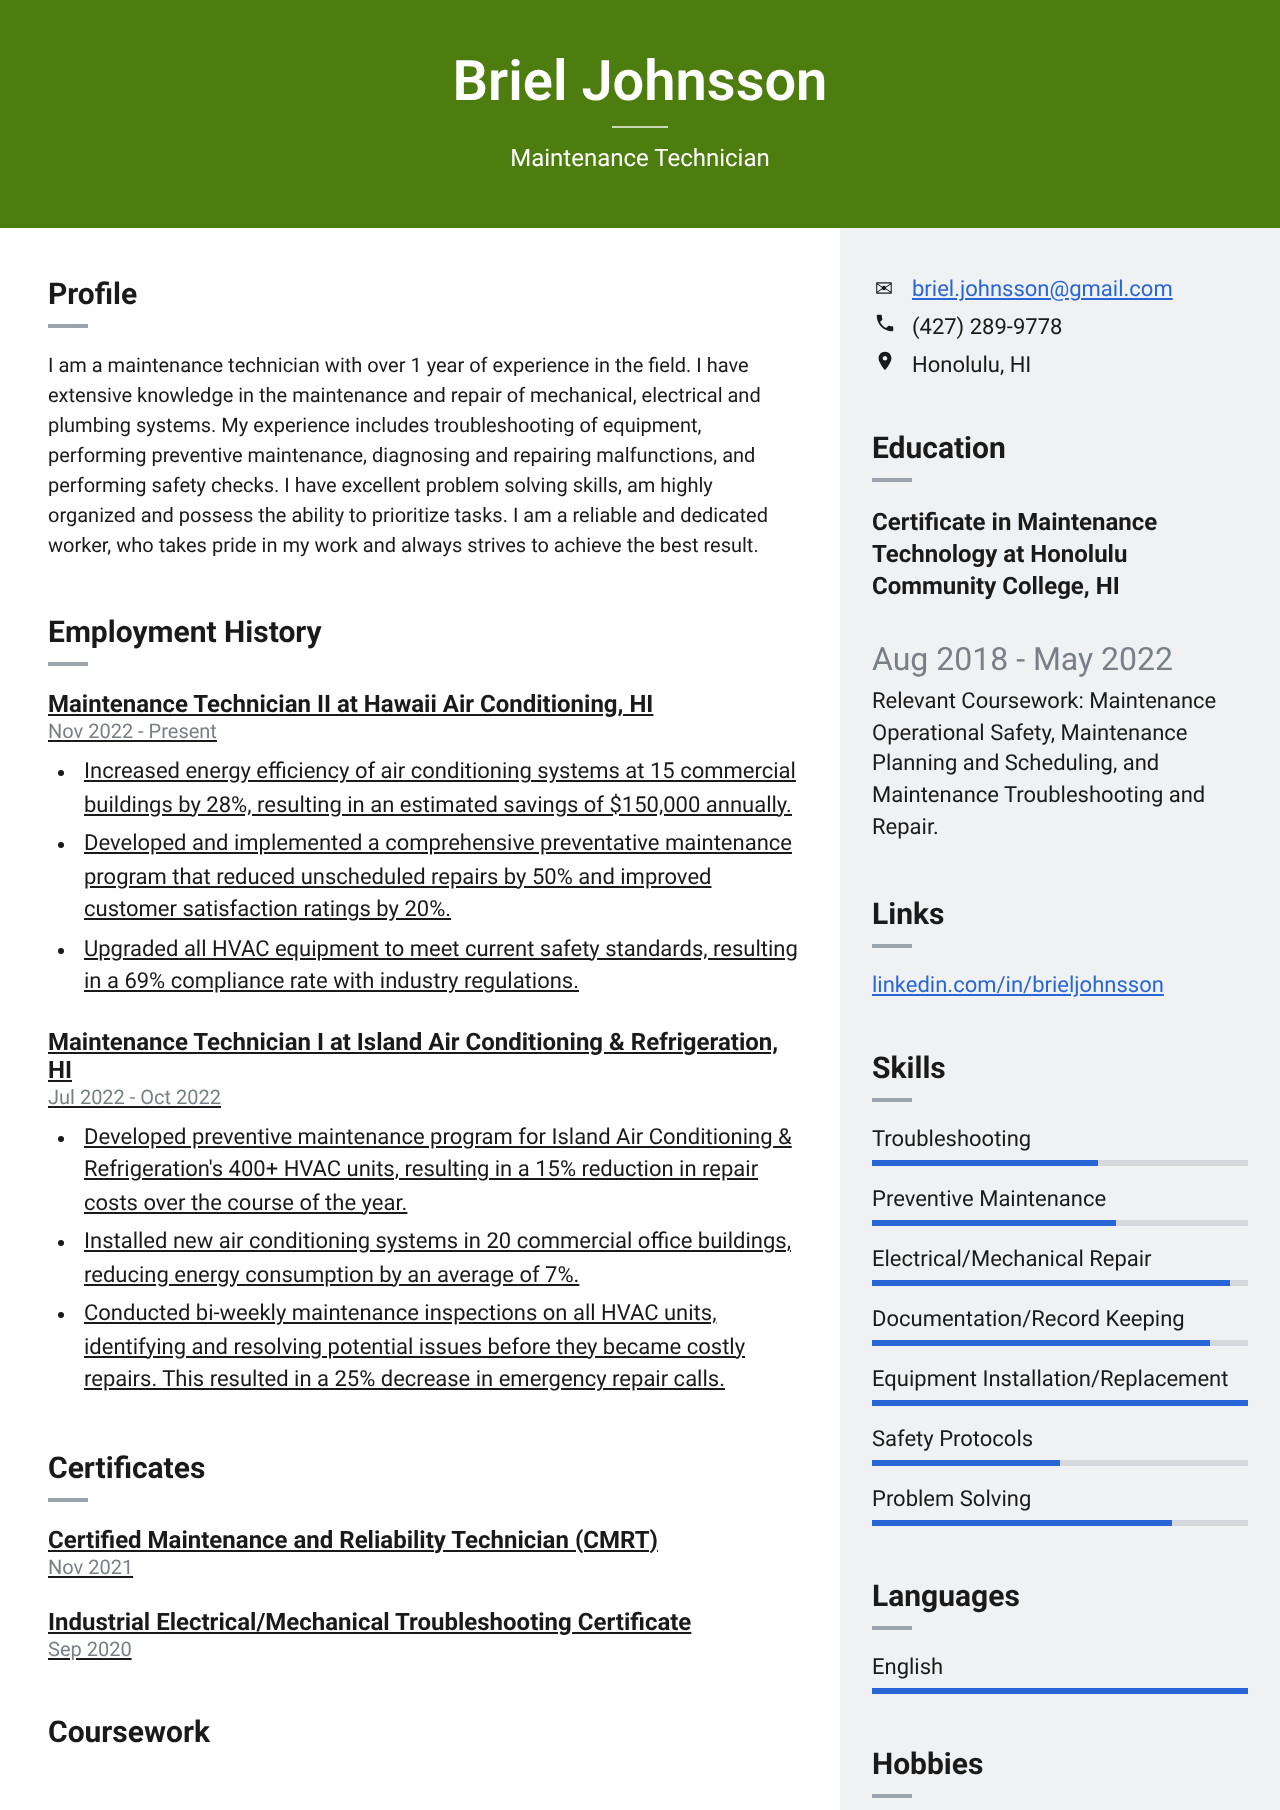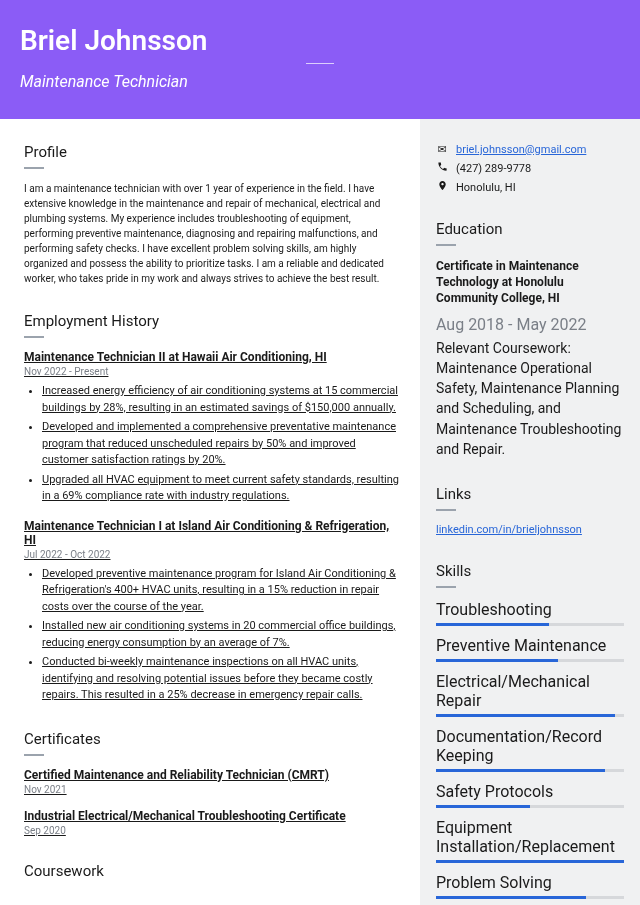--- a/index.html
+++ b/index.html
@@ -1,40 +1,40 @@
 <!DOCTYPE html>
 <html><head>
 <meta charset="utf-8">
 <style>
 * { margin: 0; padding: 0; box-sizing: border-box; }
 body { font-family: -apple-system, BlinkMacSystemFont, "Segoe UI", Roboto, Helvetica, Arial, sans-serif; background: #fff; width: 640px; color: #1a1a1a; }
-.header { background: #8b5cf6; color: #fff; text-align: left; padding: 24px 20px 28px; }
+.header { background: #4d7c0f; color: #fff; text-align: center; padding: 24px 20px 28px; }
 .header h1 { font-size: 28px; font-weight: 600; margin-bottom: 6px; }
 .header .rule { width: 28px; height: 1px; background: rgba(255,255,255,0.7); margin: 0 auto 8px; }
-.header .subtitle { font-size: 16px; font-weight: 400; font-style: italic; }
+.header .subtitle { font-size: 12px; font-weight: 400; }
 .content { display: flex; }
 .main { flex: 1; padding: 24px 20px 24px 24px; }
 .side { width: 220px; background: #f0f1f2; padding: 24px 16px; font-size: 11px; }
-h2 { font-size: 15px; font-weight: 400; margin-bottom: 6px; }
+h2 { font-size: 15px; font-weight: 700; margin-bottom: 6px; }
 .rule2 { width: 20px; height: 2px; background: #9ba3ad; margin-bottom: 12px; }
 .section { margin-bottom: 26px; }
 .body-text { font-size: 10px; line-height: 1.5; }
 .job-title { font-size: 12px; font-weight: 700; margin-bottom: 2px; }
 .dates { font-size: 10px; color: #7a7f87; margin-bottom: 6px; }
 ul { padding-left: 18px; margin-bottom: 10px; }
 li { font-size: 11px; line-height: 1.5; margin-bottom: 3px; }
 .job { margin-bottom: 14px; text-decoration: underline; }
 .contact-row { display: flex; align-items: center; gap: 8px; margin-bottom: 5px; font-size: 11px; }
 .contact-row .ic { width: 12px; text-align: center; }
 a { color: #2866d8; text-decoration: underline; }
-.edu-title { font-size: 12px; font-weight: 700; line-height: 1.35; margin-bottom: 8px; }
+.edu-title { font-size: 12px; font-weight: 700; line-height: 1.35; margin-bottom: 18px; }
 .edu-dates { font-size: 16px; color: #7a7f87; margin-bottom: 4px; }
-.edu-desc { font-size: 14px; line-height: 1.45; }
+.edu-desc { font-size: 11px; line-height: 1.45; }
 .skill { margin-bottom: 10px; }
-.skill-name { font-size: 16px; margin-bottom: 4px; }
+.skill-name { font-size: 11px; margin-bottom: 4px; }
 .bar { height: 3px; background: #d6d8db; position: relative; }
 .bar-fill { height: 100%; background: #2866d8; }
 </style>
 </head>
 <body>
 
 <div class="header">
   <h1>Briel Johnsson</h1>
   <div class="rule"></div>
   <div class="subtitle">Maintenance Technician</div>
@@ -153,29 +153,29 @@
               <div class="bar-fill" style="width: 95%;"></div>
             </div>
           </div>
           <div class="skill">
             <div class="skill-name">Documentation/Record Keeping</div>
             <div class="bar">
               <div class="bar-fill" style="width: 90%;"></div>
             </div>
           </div>
           <div class="skill">
+            <div class="skill-name">Equipment Installation/Replacement</div>
+            <div class="bar">
+              <div class="bar-fill" style="width: 100%;"></div>
+            </div>
+          </div>
+          <div class="skill">
             <div class="skill-name">Safety Protocols</div>
             <div class="bar">
               <div class="bar-fill" style="width: 50%;"></div>
-            </div>
-          </div>
-          <div class="skill">
-            <div class="skill-name">Equipment Installation/Replacement</div>
-            <div class="bar">
-              <div class="bar-fill" style="width: 100%;"></div>
             </div>
           </div>
           <div class="skill">
             <div class="skill-name">Problem Solving</div>
             <div class="bar">
               <div class="bar-fill" style="width: 80%;"></div>
             </div>
           </div>
         </div>
     </div>

